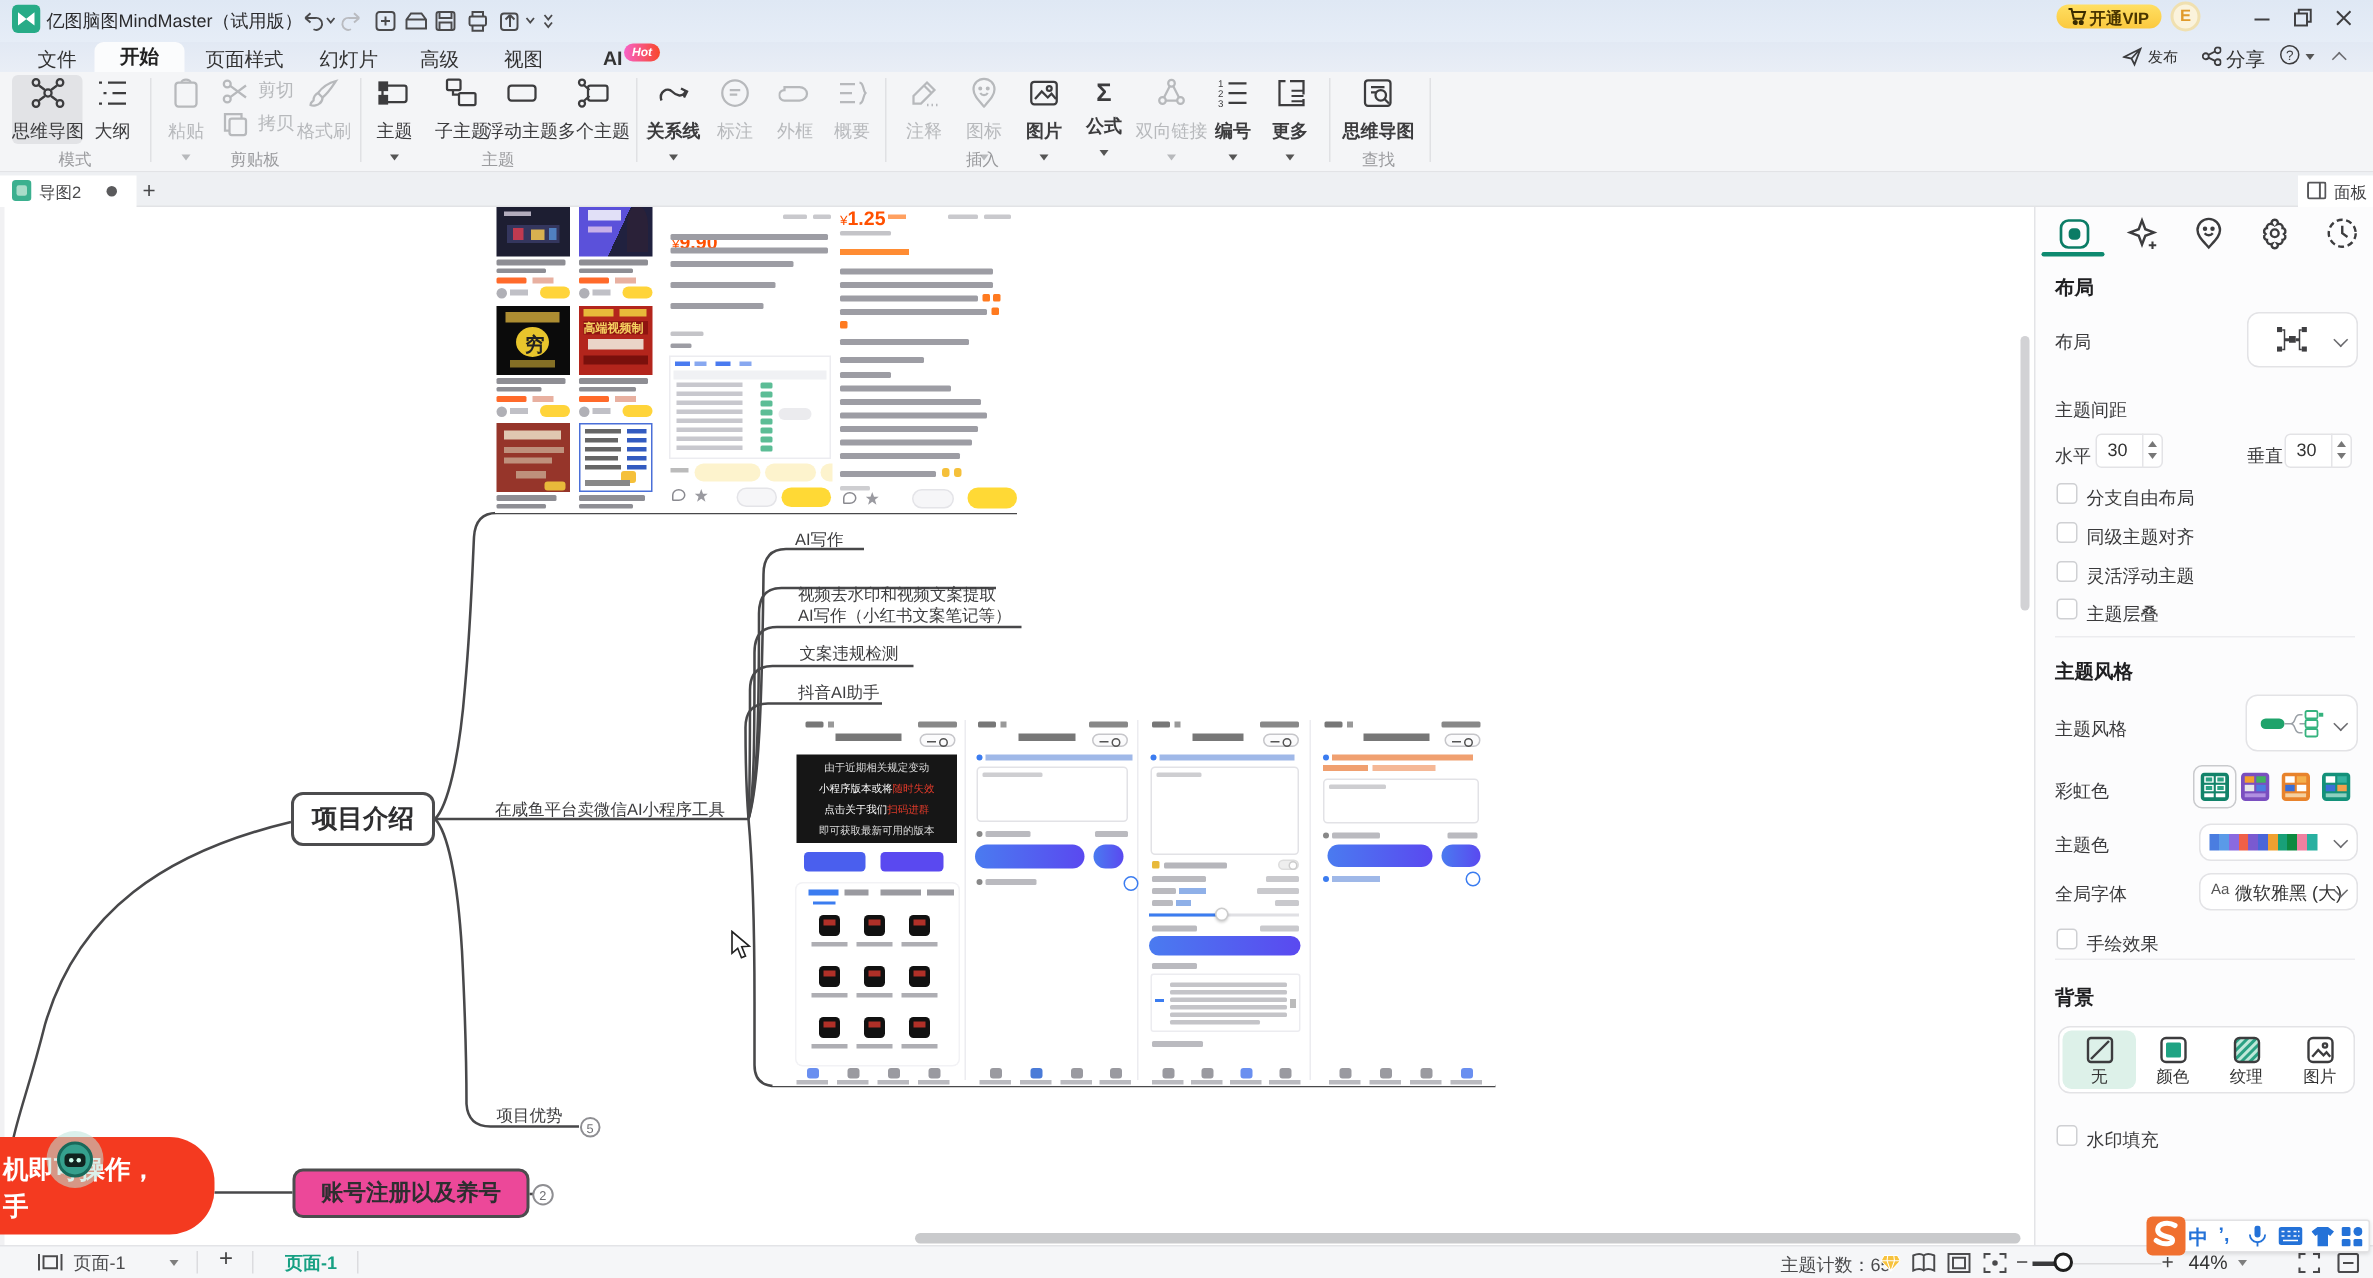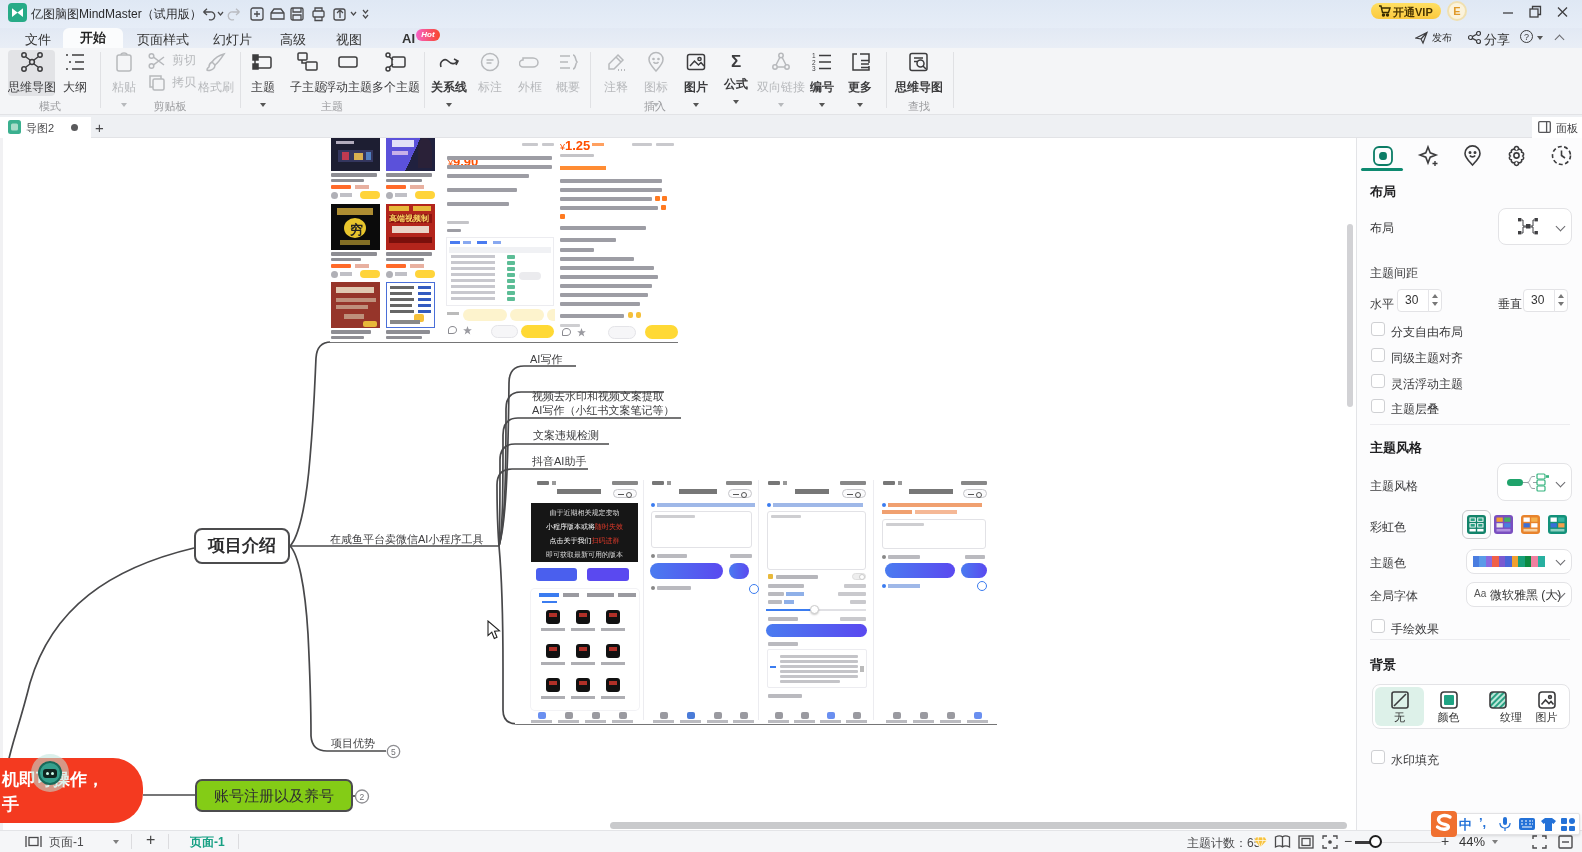--- a/index.html
+++ b/index.html
@@ -337,21 +337,21 @@
     <div class="abs" style="left:0;top:0;width:3px;height:692px;background:#f1f1f3"></div>
 
     <div class="mm" style="left:330px;top:394px">在咸鱼平台卖微信AI小程序工具</div>
     <div class="mm" style="left:530px;top:214px">AI写作</div>
     <div class="mm" style="left:532px;top:251px">视频去水印和视频文案提取</div>
     <div class="mm" style="left:532px;top:265px">AI写作（小红书文案笔记等）</div>
     <div class="mm" style="left:533px;top:290px">文案违规检测</div>
     <div class="mm" style="left:532px;top:316px">抖音AI助手</div>
     <div class="mm" style="left:331px;top:598px">项目优势</div>
     <div class="abs" style="left:194px;top:390px;width:96px;height:36px;border:2px solid #4c4c4e;border-radius:8px;background:#fff;text-align:center;line-height:32px;font-size:17px;font-weight:bold;color:#2e2e30">项目介绍</div>
-    <div class="abs" style="left:195px;top:641px;width:158px;height:33px;border:2px solid #4c4c4e;border-radius:7px;background:#84cc16;text-align:center;line-height:29px;font-size:15px;font-weight:normal;color:#2e2e30">账号注册以及养号</div>
+    <div class="abs" style="left:195px;top:641px;width:158px;height:33px;border:2px solid #4c4c4e;border-radius:7px;background:#ec4899;text-align:center;line-height:29px;font-size:15px;font-weight:bold;color:#2e2e30">账号注册以及养号</div>
 
     <div class="abs" style="left:-40px;top:620px;width:183px;height:65px;background:#f43a20;border-radius:0 30px 30px 0;color:#fff;font-weight:bold;font-size:17px;line-height:25px;padding:9px 0 0 42px">机即可操作，<br>手</div>
     <div class="abs" style="left:31px;top:616px;width:38px;height:38px;border-radius:50%;background:rgba(190,228,219,.55)"></div>
     <div class="abs" style="left:38px;top:623px;width:24px;height:24px;border-radius:50%;background:#35a08d;border:2px solid #19695a"></div>
     <div class="abs" style="left:43px;top:631px;width:14px;height:9px;border-radius:3px;background:#10241f"></div>
     <div class="abs" style="left:46px;top:634px;width:3px;height:3px;border-radius:50%;background:#cfe"></div>
     <div class="abs" style="left:51px;top:634px;width:3px;height:3px;border-radius:50%;background:#cfe"></div>
 
     <div class="abs" id="img1" style="left:330px;top:0;width:348px;height:204px;background:#fff;overflow:hidden">
       <div class="abs" style="left:1px;top:-4px;width:49px;height:37px;background:#1d1e32"></div>
@@ -808,21 +808,21 @@
     <div class="abs" style="left:67px;top:572px;width:49px;text-align:center;font-size:11px;color:#333">颜色</div>
     <svg class="abs" style="left:131px;top:552px" width="20" height="20" viewBox="0 0 20 20">
         <defs>
           <pattern id="hat" width="4" height="4" patternUnits="userSpaceOnUse" patternTransform="rotate(45)">
             <rect width="4" height="4" fill="#bfe8da"></rect>
             <rect width="2" height="4" fill="#2aa183"></rect>
           </pattern>
         </defs>
         <rect x="2" y="2" width="16" height="16" rx="3" fill="url(#hat)" stroke="#3c3c3e" stroke-width="1.6"></rect>
       </svg>
-    <div class="abs" style="left:116px;top:572px;width:49px;text-align:right;font-size:11px;color:#333">纹理</div>
+    <div class="abs" style="left:116px;top:572px;width:49px;text-align:center;font-size:11px;color:#333">纹理</div>
     <svg class="abs" style="left:180px;top:552px" width="20" height="20" viewBox="0 0 20 20" fill="none" stroke="#3c3c3e" stroke-width="1.6">
         <rect x="2" y="2" width="16" height="16" rx="3"></rect>
         <path d="M4.5 14.5 l4-4.5 3.5 3.5 2-2 2.5 3"></path>
         <circle cx="13" cy="7" r="1.4"></circle>
       </svg>
     <div class="abs" style="left:165px;top:572px;width:49px;text-align:center;font-size:11px;color:#333">图片</div>
     <div class="chk" style="left:14px;top:612px"></div>
       <div class="abs plbl" style="left:34px;top:614px">水印填充</div>
   </div>
   <div class="abs" id="statusbar">

